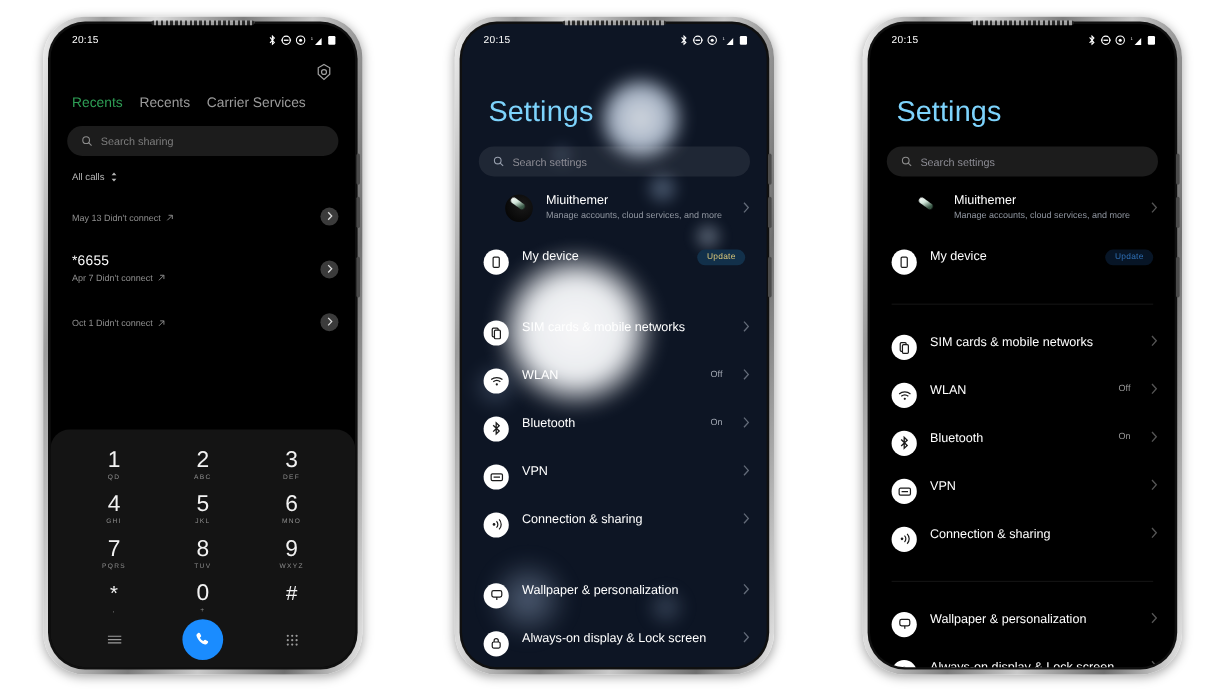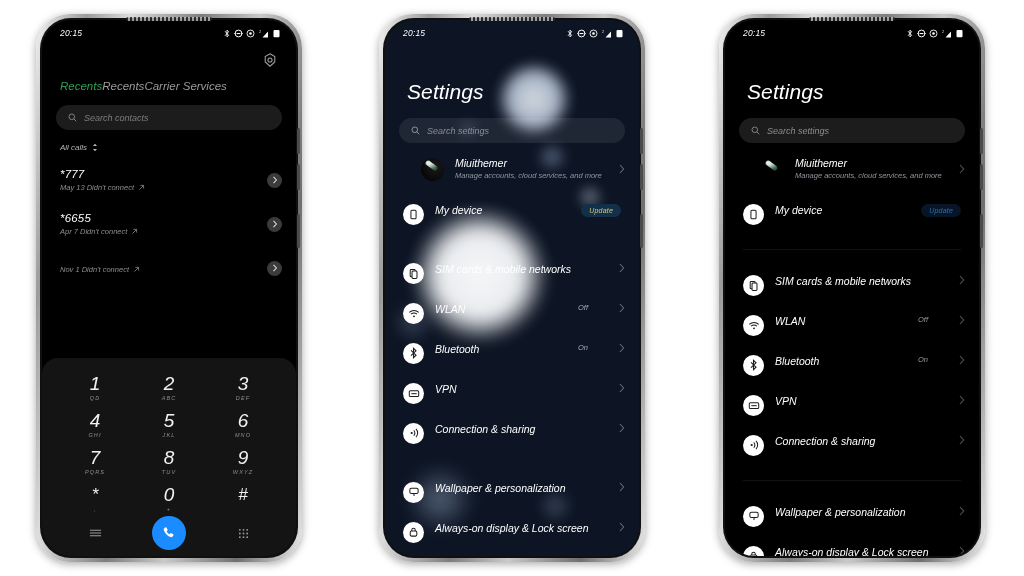--- a/index.html
+++ b/index.html
@@ -29,21 +29,20 @@
     border-radius:31px;
     background:#101010;
     padding:2px;
   }
   .screen {
     position:relative;
     width:100%;
     height:100%;
     border-radius:29px;
     overflow:hidden;
-    font-style:italic;
   }
   .speaker {
     position:absolute;
     top:-1px;
     left:50%;
     transform:translateX(-50%);
     width:86px;
     height:4px;
     border-radius:3px;
     background:repeating-linear-gradient(90deg,#2a2a2a 0 2px,#b9b9b9 2px 4px);
@@ -81,21 +80,21 @@
   
   .dialer-screen {
     position:absolute; inset:0;
     background:#000000;
     display:flex; flex-direction:column;
   }
   .gear-row { display:flex; justify-content:flex-end; padding:6px 18px 0 0; }
   .gear-btn { width:16px; height:16px; opacity:.75; }
 
   .tabs {
-    display:flex; 
+    display:flex; gap:14px;
     padding:12px 0 0 18px;
     font-size:11.5px;
   }
   .tab { color:#9b9b9b; }
   .tab.active { color:#2e9e55; font-weight:500; }
 
   .searchbar {
     margin:13px 14px 0 14px;
     height:25px;
     border-radius:14px;
@@ -154,21 +153,21 @@
 
   
   .settings-screen { position:absolute; inset:0; overflow:hidden; }
   .s-dark  { background:#0d1524; }
   .s-black { background:#000000; }
 
   .bokeh { position:absolute; border-radius:50%; pointer-events:none; }
 
   .s-content { position:relative; z-index:10; }
   .s-title {
-    color:#ffffff; font-size:21px; font-weight:400;
+    color:#7dd3fc; font-size:24px; font-weight:400;
     padding:34px 0 0 22px; letter-spacing:.1px;
   }
   .s-search {
     margin:14px 14px 0 14px;
     height:25px; border-radius:14px;
     display:flex; align-items:center; gap:7px; padding:0 12px;
   }
   .s-dark  .s-search { background:rgba(255,255,255,.08); }
   .s-black .s-search { background:#1c1c1c; }
   .s-search .ph { font-size:9px; color:#8c8c94; }
@@ -198,21 +197,21 @@
   .s-row {
     display:flex; align-items:flex-start; gap:11px;
     padding:9.5px 14px 9.5px 18px;
   }
   .s-ico {
     width:21px; height:21px; border-radius:50%;
     background:#ffffff; flex-shrink:0;
     display:flex; align-items:center; justify-content:center;
   }
   .s-label { flex:1; color:#ffffff; font-size:10.5px; line-height:13px; }
-  .s-value { font-size:7.5px; margin-right:20px; }
+  .s-value { font-size:7.5px; margin-right:6px; }
   .s-dark  .s-value { color:#a2a8b3; }
   .s-black .s-value { color:#9a9a9a; }
   .chev { flex-shrink:0; opacity:.55; }
 
   .badge {
     font-size:7px; padding:3px 8px; border-radius:9px;
     margin-right:4px; letter-spacing:.2px;
   }
   .badge.gold { background:#12304a; color:#d9c77a; }
   .badge.blue { background:#071526; color:#2f6fb5; }
@@ -268,34 +267,33 @@
           <span class="tab active">Recents</span>
           <span class="tab">Recents</span>
           <span class="tab">Carrier Services</span>
         </div>
 
         <div class="searchbar">
           <svg width="9" height="9" viewBox="0 0 10 10">
             <circle cx="4.2" cy="4.2" r="3.1" fill="none" stroke="#8d8d8d" stroke-width="1"></circle>
             <path d="M6.5 6.5 9.2 9.2" stroke="#8d8d8d" stroke-width="1"></path>
           </svg>
-          <span class="ph">Search contacts</span>
+          <span class="ph">Search sharing</span>
         </div>
 
         <div class="allcalls">
           <span>All calls</span>
           <svg width="6" height="9" viewBox="0 0 6 9">
             <path d="M3 .7 5 3H1zM3 8.3 1 6h4z" fill="#b6b6b6"></path>
           </svg>
         </div>
 
         <div class="call-list">
           <div class="call-row">
             <div class="call-main">
-              <div class="call-num">*777</div>
               <div class="call-sub">
                 <span>May 13 Didn't connect</span>
                 <svg width="7" height="7" viewBox="0 0 8 8">
                     <path d="M1.6 6.4 6.4 1.6M2.8 1.6h3.6v3.6" fill="none" stroke="#8e8e8e" stroke-width=".9"></path>
                   </svg>
               </div>
             </div>
             <div class="call-chev">
               <svg width="6" height="8" viewBox="0 0 6 9">
                   <path d="M1.3 1 4.6 4.5 1.3 8" fill="none" stroke="#ddd" stroke-width="1.2"></path>
@@ -314,21 +312,21 @@
             </div>
             <div class="call-chev">
               <svg width="6" height="8" viewBox="0 0 6 9">
                   <path d="M1.3 1 4.6 4.5 1.3 8" fill="none" stroke="#ddd" stroke-width="1.2"></path>
                 </svg>
             </div>
           </div>
           <div class="call-row">
             <div class="call-main">
               <div class="call-sub">
-                <span>Nov 1 Didn't connect</span>
+                <span>Oct 1 Didn't connect</span>
                 <svg width="7" height="7" viewBox="0 0 8 8">
                     <path d="M1.6 6.4 6.4 1.6M2.8 1.6h3.6v3.6" fill="none" stroke="#8e8e8e" stroke-width=".9"></path>
                   </svg>
               </div>
             </div>
             <div class="call-chev">
               <svg width="6" height="8" viewBox="0 0 6 9">
                   <path d="M1.3 1 4.6 4.5 1.3 8" fill="none" stroke="#ddd" stroke-width="1.2"></path>
                 </svg>
             </div>

